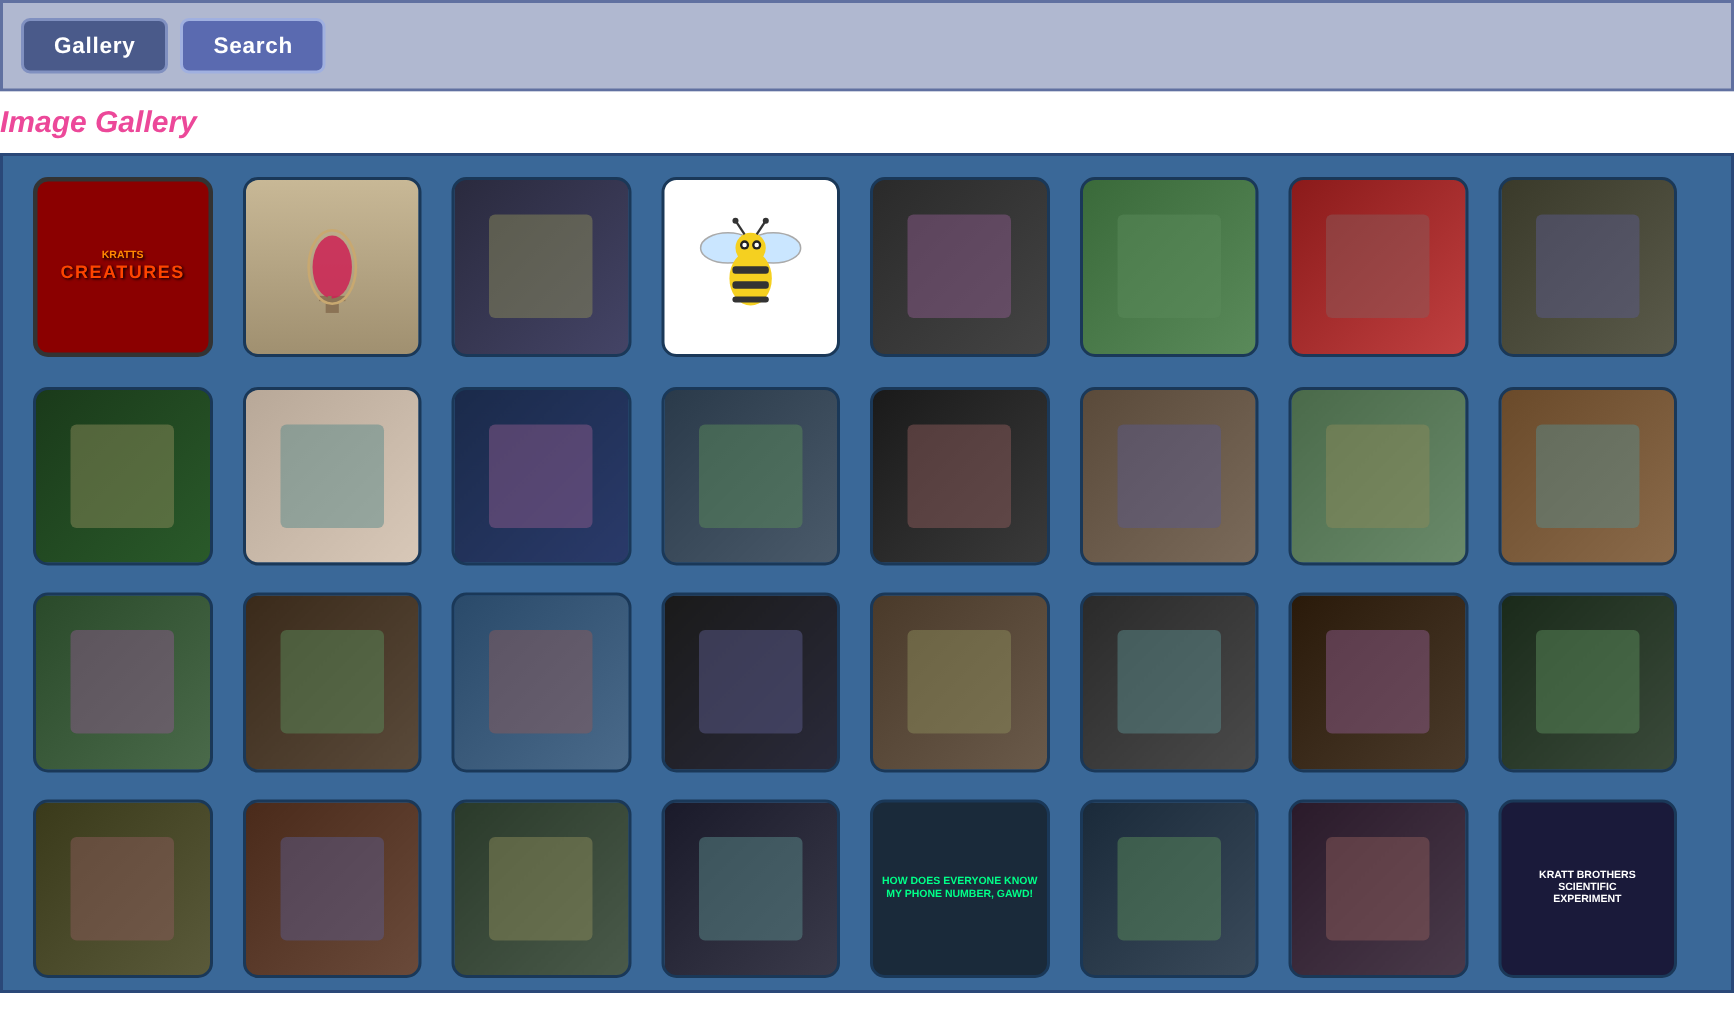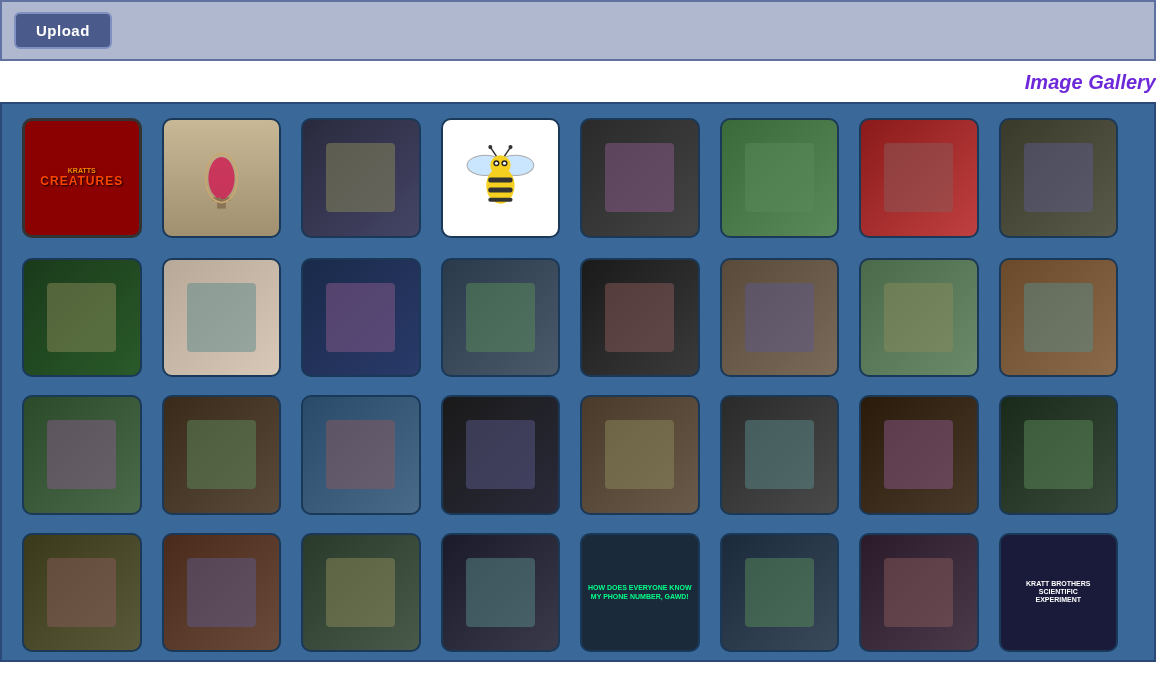--- a/index.html
+++ b/index.html
@@ -32,25 +32,25 @@
       cursor: pointer;
       letter-spacing: 0.5px;
     }
     .nav-btn.active {
       background: #5a6ab0;
       border-color: #a0b0e0;
     }
 
     
     #gallery-title {
-      text-align: right;
+      text-align: left;
       padding: 10px 0 8px 0;
       font-size: 20px;
       font-weight: bold;
-      color: #6d28d9;
+      color: #ec4899;
       font-style: italic;
       background: #fff;
     }
 
     
     #gallery-area {
       background: #3a6898;
       border: 2px solid #2a4878;
       margin: 0;
       padding: 14px 36px 10px 20px;
@@ -151,21 +151,22 @@
       font-size: 7px;
       font-weight: bold;
       text-align: center;
       line-height: 1.2;
     }
   </style>
 </head>
 <body>
 
 <div id="top-bar">
-  <button class="nav-btn">Upload</button>
+  <button class="nav-btn">Gallery</button>
+  <button class="nav-btn active">Search</button>
 </div>
 
 <div id="gallery-title">Image Gallery</div>
 
 <div id="gallery-area">
 <div class="thumb creatures-thumb" title="Kratt Creatures logo">
       <div class="thumb-inner">
       <div class="creatures-text">
         <div style="font-size:7px;color:#ff8800">kratts</div>
         <div style="font-size:12px;color:#ff4400;letter-spacing:1px">CREATURES</div>

